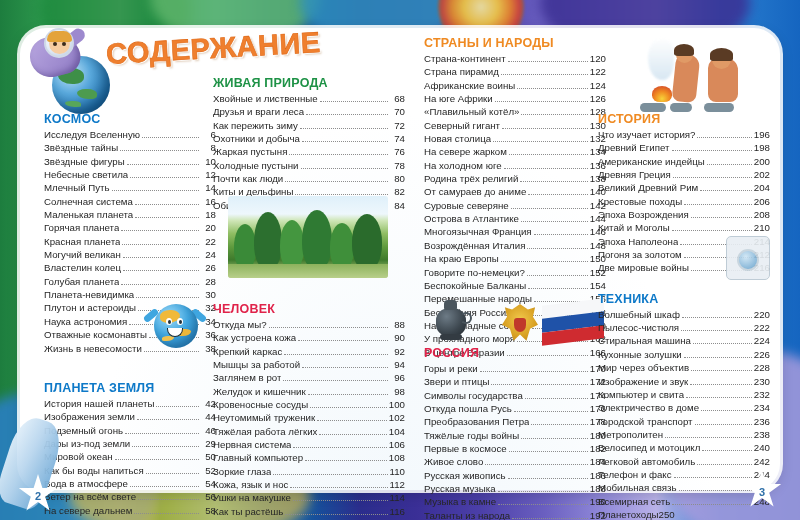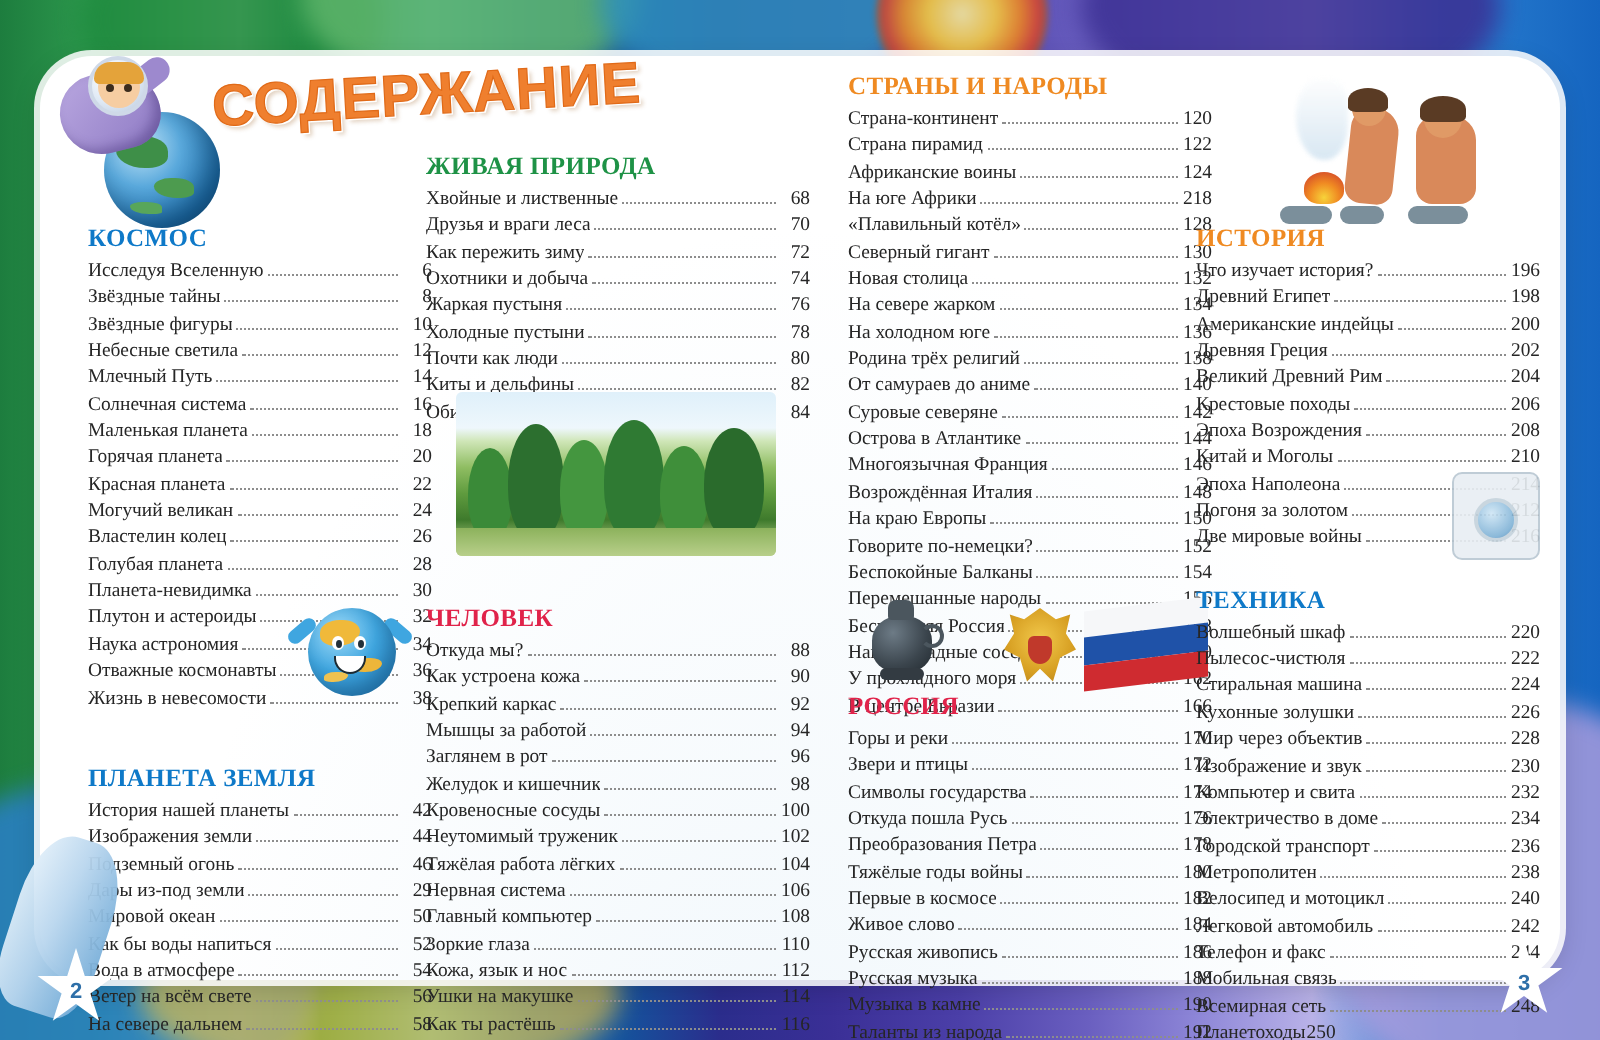--- a/index.html
+++ b/index.html
@@ -58,21 +58,21 @@
     position: absolute; left: 106px; top: 32px;
     font-size: 29px; font-weight: bold; letter-spacing: .5px;
     color: #ef7f2e;
     -webkit-text-stroke: .6px #e06a18;
     transform: rotate(-3.2deg);
     text-shadow: 1px 1px 0 #fff, 2px 2px 2px rgba(150,90,30,.28);
     white-space: nowrap;
   }
 
   
-  .col { position: absolute; font-family: Liberation Serif, serif; }
+  .col { position: absolute; }
   .col1 { left: 44px; top: 112px; width: 172px; }
   .col2 { left: 213px; top: 76px; width: 192px; }
   .col3 { left: 424px; top: 36px; width: 182px; }
   .col4 { left: 598px; top: 112px; width: 172px; }
 
   .sec-head {
     font-size: 12.5px; font-weight: bold; letter-spacing: .2px;
     margin-bottom: 2px; white-space: nowrap;
   }
   .sec-head.blue   { color: #0e79c8; }
@@ -635,21 +635,21 @@
           <span class="pg">122</span>
         </li>
       <li>
           <span class="t">Африканские воины</span>
           <span class="dots"></span>
           <span class="pg">124</span>
         </li>
       <li>
           <span class="t">На юге Африки</span>
           <span class="dots"></span>
-          <span class="pg">218</span>
+          <span class="pg">126</span>
         </li>
       <li>
           <span class="t">«Плавильный котёл»</span>
           <span class="dots"></span>
           <span class="pg">128</span>
         </li>
       <li>
           <span class="t">Северный гигант</span>
           <span class="dots"></span>
           <span class="pg">130</span>

